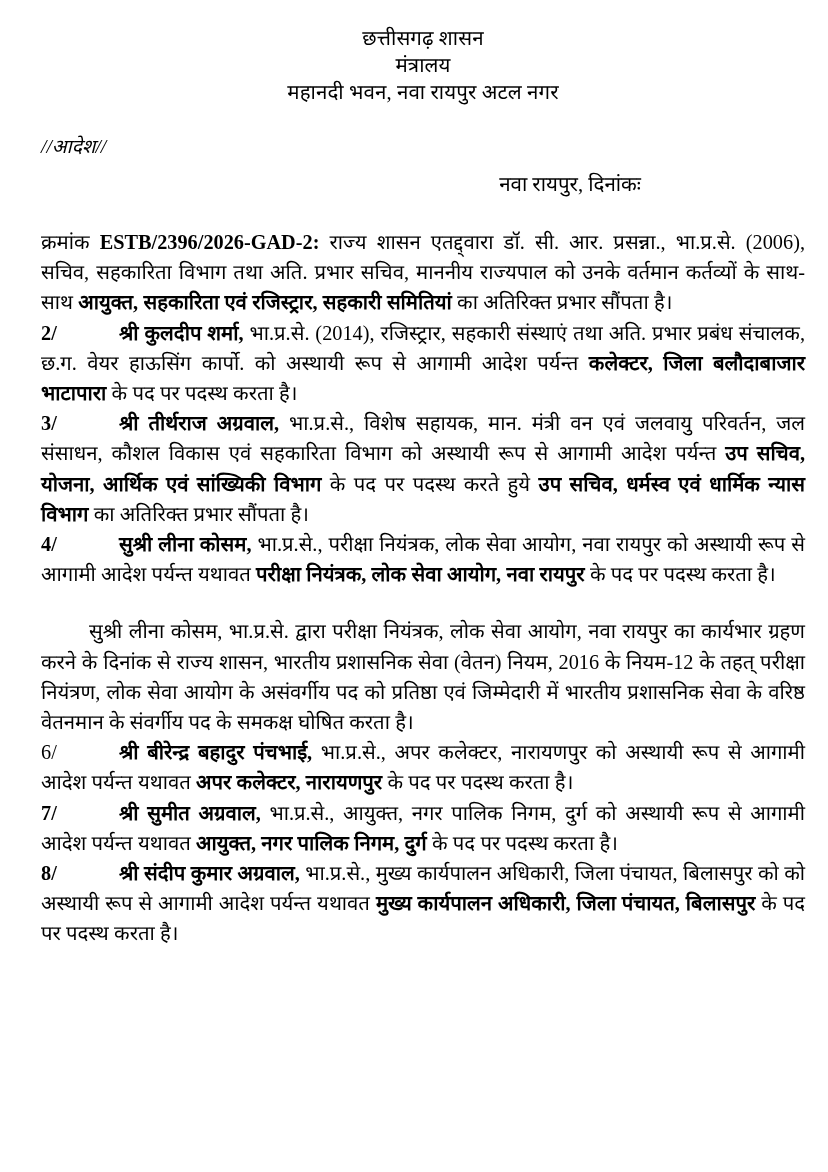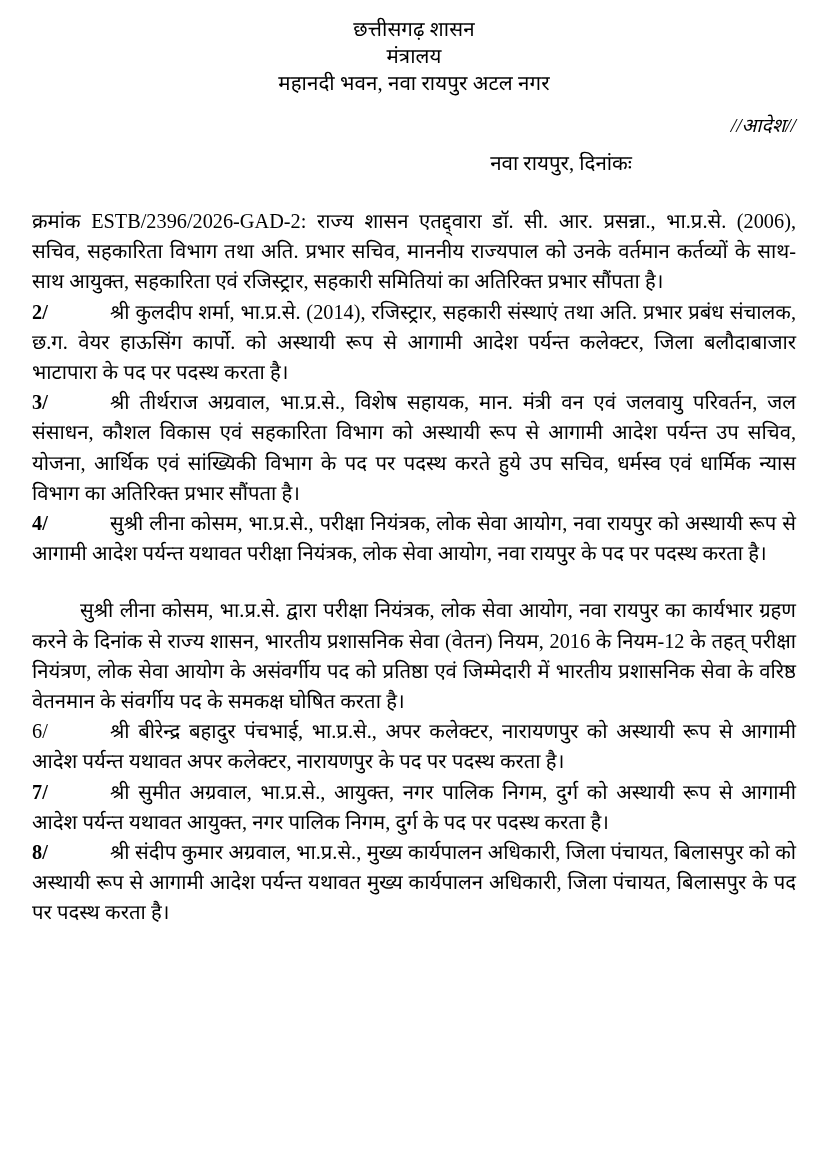--- a/index.html
+++ b/index.html
@@ -12,21 +12,21 @@
     width: 828px;
     height: 1172px;
     font-family: "Liberation Serif", "DejaVu Serif", serif;
     color: #000000;
     overflow: hidden;
   }
   .page {
     width: 828px;
     height: 1172px;
     box-sizing: border-box;
-    padding: 0;
+    padding: 9px;
     position: relative;
     background: #ffffff;
   }
   .inner {
     margin: 0 32px;
     width: 764px;
   }
 
   
   .letterhead {
@@ -35,24 +35,24 @@
   }
   .letterhead .lh-line {
     font-size: 20.5px;
     line-height: 27px;
     letter-spacing: 0.1px;
     white-space: nowrap;
   }
 
   
   .order-word {
-    text-align: right;
+    text-align: left;
     font-size: 19.5px;
     line-height: 26px;
-    margin-top: 16px;
+    margin-top: 28px;
     font-style: italic;
   }
 
   
   .placedate-row {
     margin-top: 11px;
     text-align: right;
     padding-right: 164px;
     font-size: 20.5px;
     line-height: 26px;
@@ -77,21 +77,21 @@
     margin-top: 27px;
   }
   .num {
     font-weight: bold;
     display: inline-block;
     min-width: 78px;
   }
   .num.regular {
     font-weight: normal;
   }
-  .seg-bold { font-weight: normal; }
+  .seg-bold { font-weight: bold; }
   .seg-normal { font-weight: normal; }
 </style>
 </head>
 <body>
 
 <div class="page">
   <div class="inner">
 
     <div class="letterhead">
       <div class="lh-line">छत्तीसगढ़ शासन</div>

